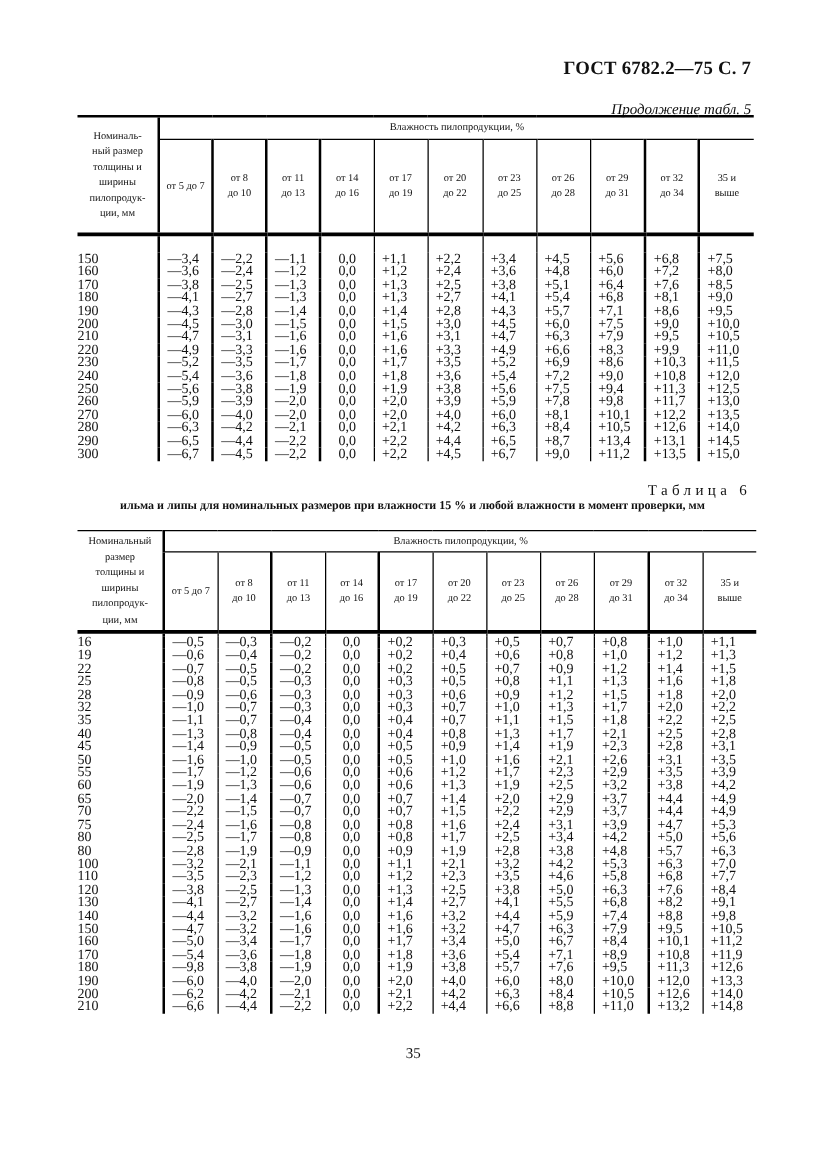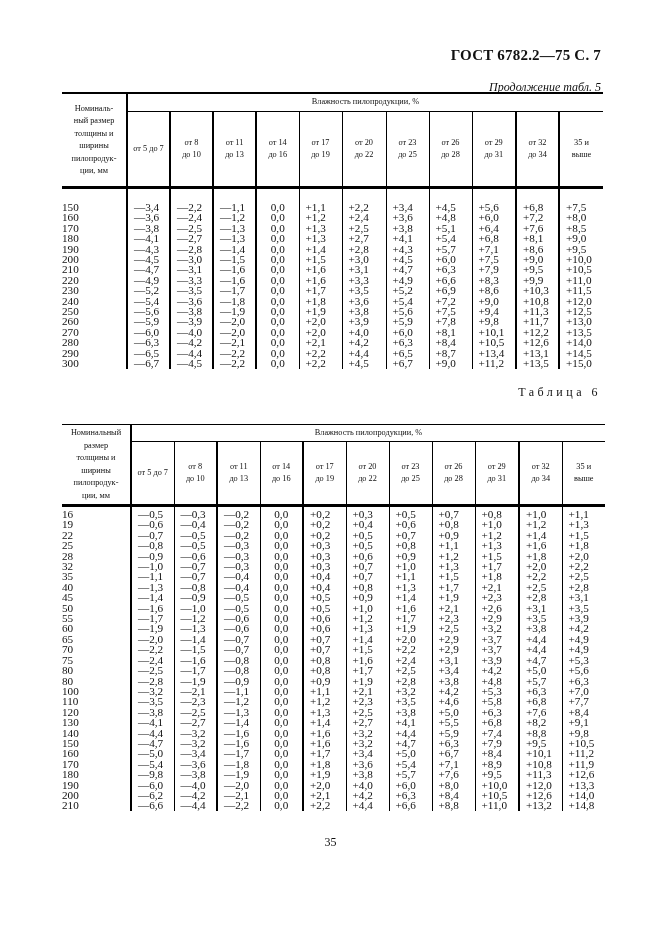--- a/index.html
+++ b/index.html
@@ -340,20 +340,21 @@
         <td class="num vl">+9,0</td>
         <td class="num vl">+11,2</td>
         <td class="num vb">+13,5</td>
         <td class="num vb">+15,0</td>
       </tr>
     </tbody>
 </table>
 
 <div class="t6label">Таблица 6</div>
 <div class="caption">
+  <div>ильма и липы для номинальных размеров при влажности 15 % и любой влажности в момент проверки, мм</div>
 </div>
 
 <table class="t2" id="t6">
   <colgroup>
       <col style="width:69px">
       <col style="width:43px">
       <col style="width:43px">
       <col style="width:43px">
       <col style="width:43px">
       <col style="width:43px">

